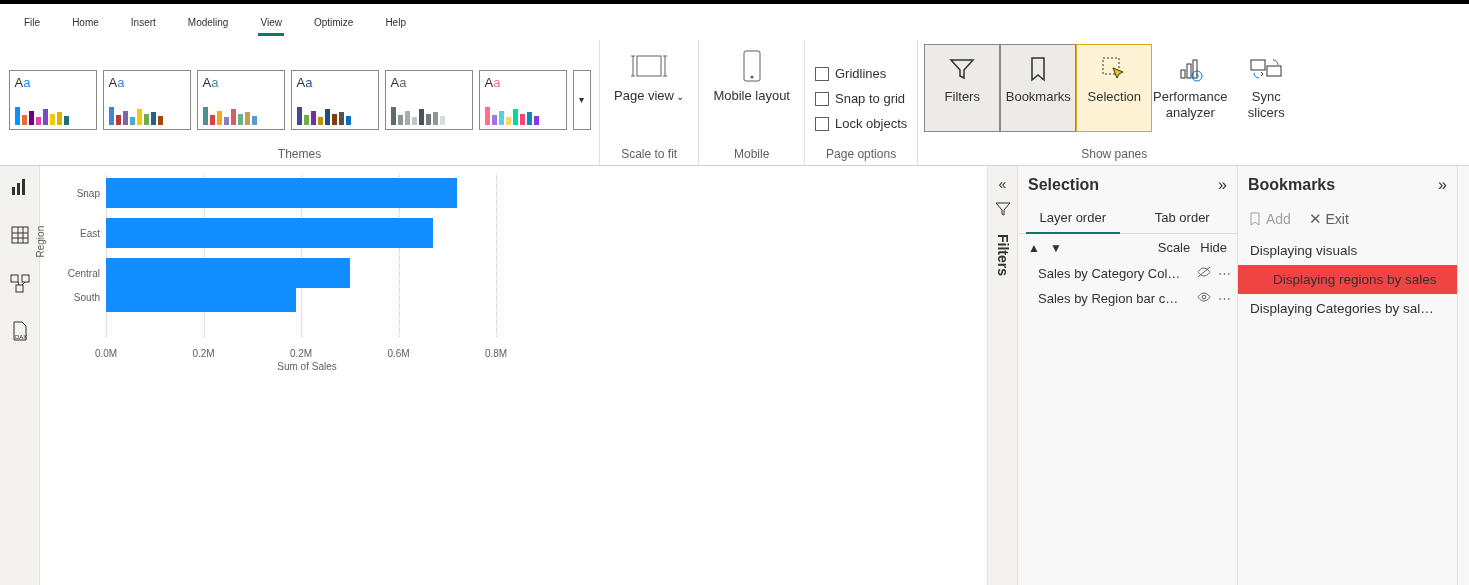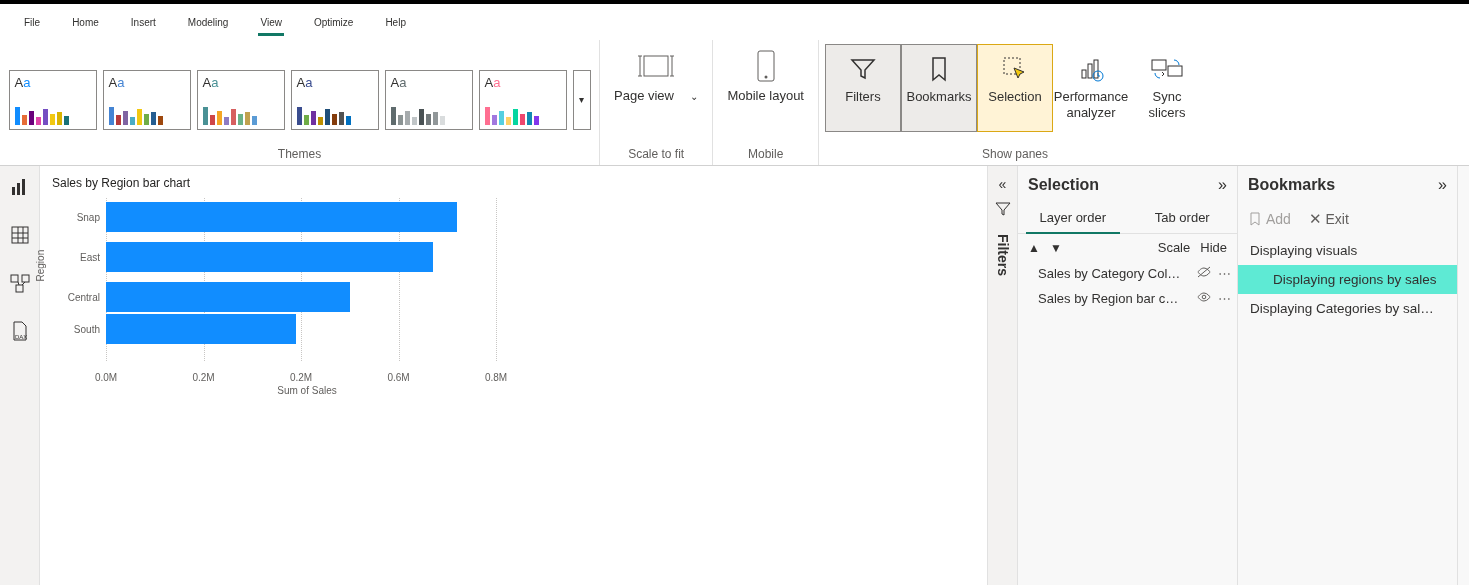--- a/index.html
+++ b/index.html
@@ -22,21 +22,21 @@
   .theme-thumb { width: 88px; height: 60px; border: 1px solid #8a8886; padding: 4px 5px; display: flex; flex-direction: column; justify-content: space-between; cursor: pointer; background: #fff; }
   .theme-thumb:first-child { margin-left: 0; }
   .theme-aa { font-size: 13px; }
   .theme-bars { display: flex; align-items: flex-end; gap: 2px; height: 20px; }
   .tb { width: 5px; }
   .theme-dd { width: 18px; height: 60px; border: 1px solid #8a8886; display: flex; align-items: center; justify-content: center; cursor: pointer; font-size: 10px; }
 
   
   .big-btn { display: flex; flex-direction: column; align-items: center; justify-content: flex-start; padding: 4px 8px 0; cursor: pointer; gap: 4px; }
   .big-btn-icon { width: 38px; height: 36px; display: flex; align-items: center; justify-content: center; }
-  .big-btn-label { font-size: 13px; text-align: center; line-height: 1.3; display: flex; align-items: center; gap: 16px; }
+  .big-btn-label { font-size: 13px; text-align: center; line-height: 1.3; display: flex; align-items: center; gap: 2px; }
 
   .checkbox-row { display: flex; align-items: center; gap: 6px; padding: 2px 4px; cursor: pointer; }
   .cb { width: 14px; height: 14px; border: 1px solid #605e5c; }
 
   
   .pane-btn { display: flex; flex-direction: column; align-items: center; padding: 6px 4px 0; cursor: pointer; gap: 2px; width: 76px; height: 88px; border: 1px solid transparent; }
   .pane-btn.active { background: #edebe9; border: 1px solid #8a8886; }
   .pane-icon { width: 36px; height: 36px; display: flex; align-items: center; justify-content: center; }
   .pane-label { font-size: 13px; text-align: center; line-height: 1.2; }
 
@@ -75,21 +75,21 @@
   .pane-toolbar .spacer { flex: 1; }
   .arrow { font-size: 12px; cursor: pointer; }
   .sel-item { display: flex; align-items: center; padding: 4px 6px 4px 20px; font-size: 13px; gap: 6px; }
   .sel-item .txt { flex: 1; white-space: nowrap; overflow: hidden; text-overflow: ellipsis; }
   .eye, .dots { font-size: 13px; color: #605e5c; cursor: pointer; }
 
   .bm-toolbar { display: flex; align-items: center; padding: 8px 10px; gap: 18px; font-size: 14px; color: #605e5c; }
   .bm-toolbar .bm-add { display: flex; align-items: center; gap: 4px; cursor: pointer; color: #a19f9d; }
   .bm-toolbar .bm-exit { display: flex; align-items: center; gap: 4px; cursor: pointer; }
   .bm-item { padding: 7px 12px; font-size: 13.5px; cursor: pointer; white-space: nowrap; overflow: hidden; text-overflow: ellipsis; }
-  .bm-item.selected { background: #5eead4; padding-left: 35px; }
+  .bm-item.selected { background: #ef4444; padding-left: 35px; }
 
   .rightedge { width: 12px; border-left: 1px solid #e1e1e1; background: #f8f8f8; }
 </style>
 </head>
 <body>
 
 <div class="top-black"></div>
 
 <div class="menubar">
   <div class="menu-item">File</div>
@@ -221,20 +221,37 @@
               <rect x="4" y="2" width="16" height="30" rx="2" fill="none" stroke="#605e5c"></rect>
               <circle cx="12" cy="28" r="1.5" fill="#605e5c"></circle>
             </svg>
         </div>
         <div class="big-btn-label">Mobile layout</div>
       </div>
     </div>
     <div class="ribbon-group-label">Mobile</div>
   </div>
 
+  <div class="ribbon-group">
+    <div class="ribbon-body" style="flex-direction:column; justify-content:center; gap:6px; padding-top:8px;">
+      <div class="checkbox-row">
+          <div class="cb"></div>
+          <span>Gridlines</span>
+        </div>
+      <div class="checkbox-row">
+          <div class="cb"></div>
+          <span>Snap to grid</span>
+        </div>
+      <div class="checkbox-row">
+          <div class="cb"></div>
+          <span>Lock objects</span>
+        </div>
+    </div>
+    <div class="ribbon-group-label">Page options</div>
+  </div>
 
   <div class="ribbon-group" style="border-right:none;">
     <div class="ribbon-body" style="gap:0;">
       <div class="pane-btn active">
         <div class="pane-icon">
             <svg width="30" height="30" viewBox="0 0 30 30">
               <path d="M4 6h22l-9 10v8l-4-2v-6z" fill="none" stroke="#323130" stroke-width="1.5"></path>
             </svg>
           </div>
         <div class="pane-label">Filters</div>
@@ -315,21 +332,20 @@
     <div class="rail-icon">
         <svg width="20" height="22" viewBox="0 0 20 22">
           <path d="M4 2h8l4 4v14H4z" fill="none" stroke="#323130"></path>
           <text x="5" y="19" font-size="6" fill="#323130">DAX</text>
         </svg>
       </div>
   </div>
 
   <div class="canvas">
     <div class="chart-box">
-      <div class="chart-title">Sales by Region bar chart</div>
       <div style="position:relative;">
         <div class="axis-title-y">Region</div>
         <div class="chart-area" id="chart-area">
             <div class="gridline" style="left: 0px;"></div>
             <div class="xaxis-label" style="left: 0px;">0.0M</div>
             <div class="gridline" style="left: 97.5px;"></div>
             <div class="xaxis-label" style="left: 97.5px;">0.2M</div>
             <div class="gridline" style="left: 195px;"></div>
             <div class="xaxis-label" style="left: 195px;">0.2M</div>
             <div class="gridline" style="left: 292.5px;"></div>
@@ -341,21 +357,21 @@
               <div class="bar" style="width: 351px;"></div>
             </div>
             <div class="bar-row" style="top: 44px;">
               <div class="bar-label">East</div>
               <div class="bar" style="width: 326.625px;"></div>
             </div>
             <div class="bar-row" style="top: 84px;">
               <div class="bar-label">Central</div>
               <div class="bar" style="width: 243.75px;"></div>
             </div>
-            <div class="bar-row" style="top: 116px;">
+            <div class="bar-row" style="top: 108px;">
               <div class="bar-label">South</div>
               <div class="bar" style="width: 190.125px;"></div>
             </div>
           </div>
       </div>
       <div class="axis-title-x">Sum of Sales</div>
     </div>
   </div>
 
   <div class="collapsed-pane">

